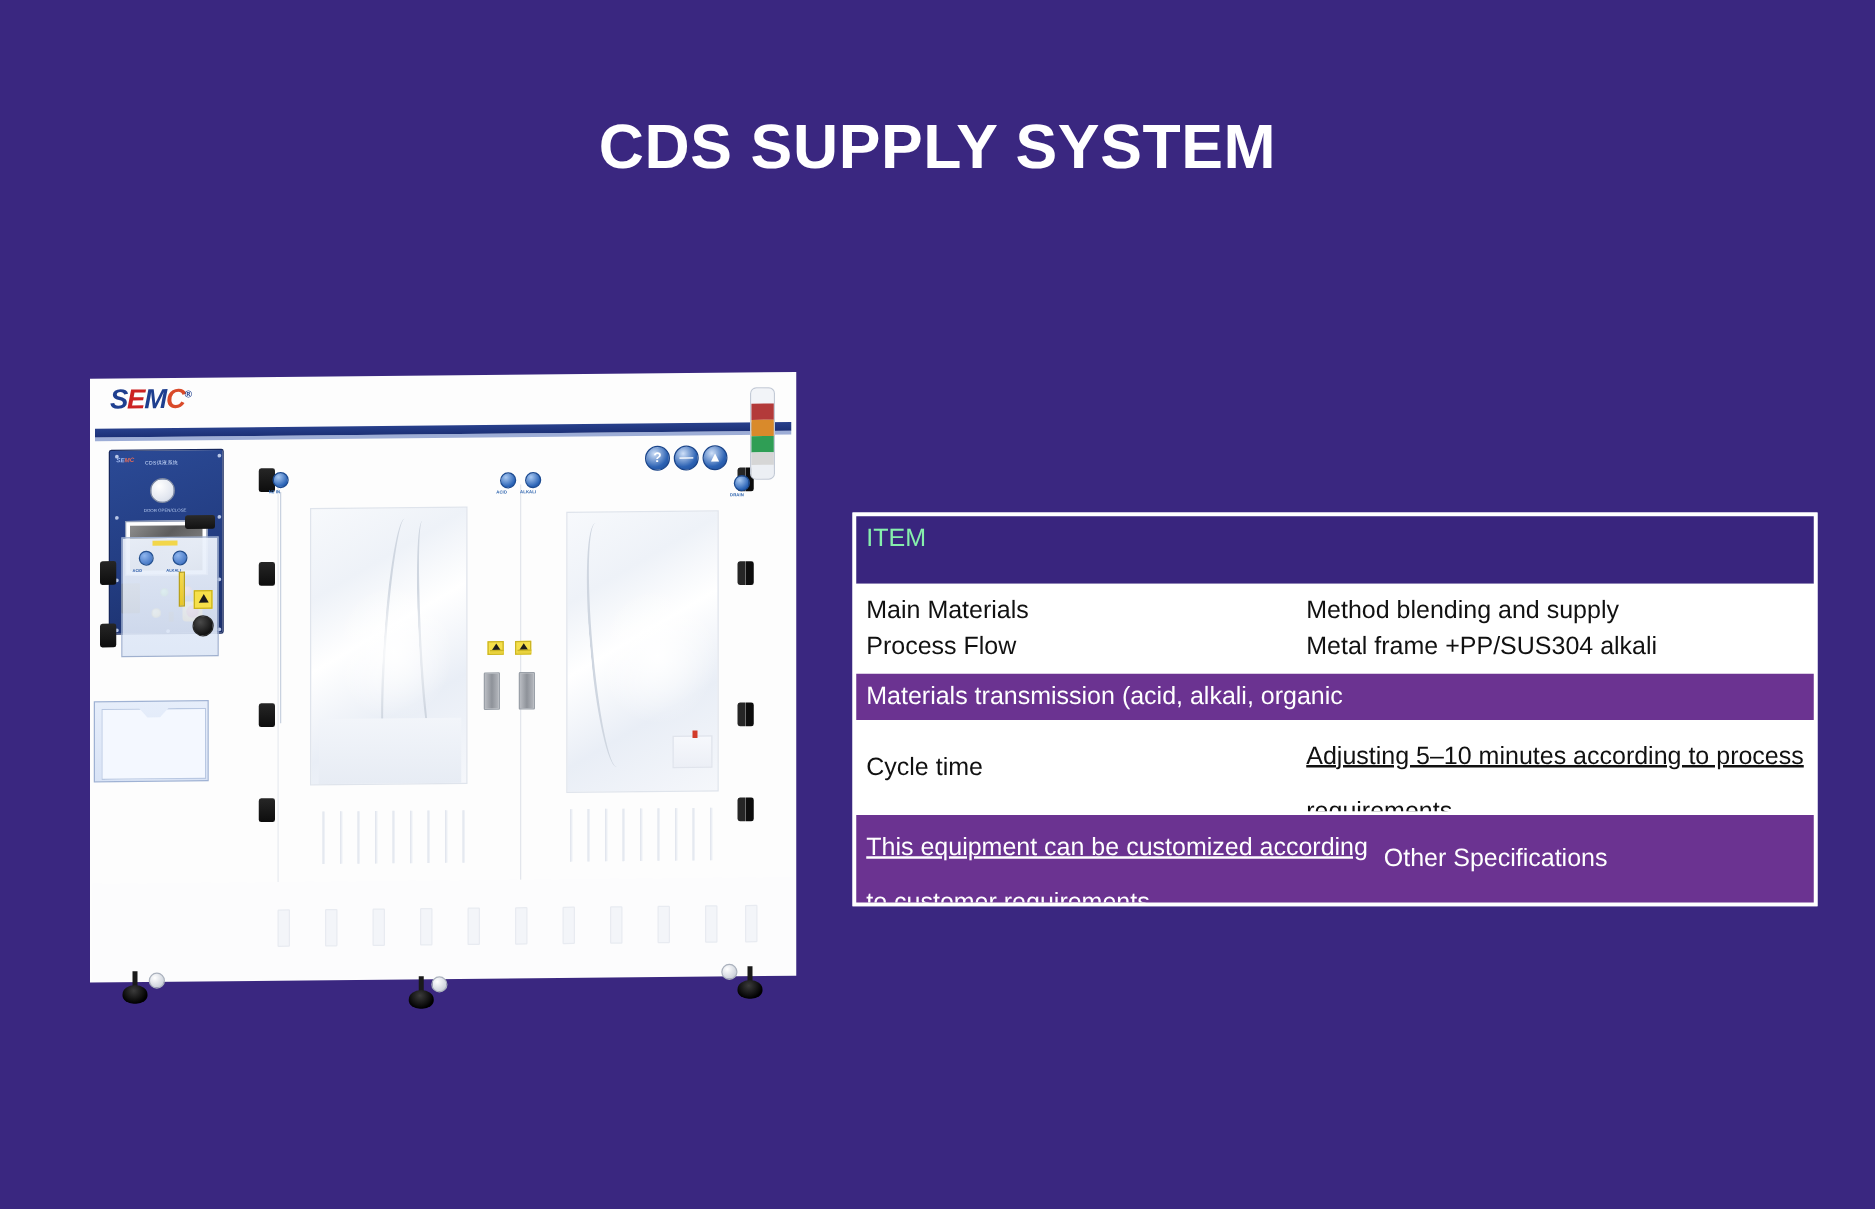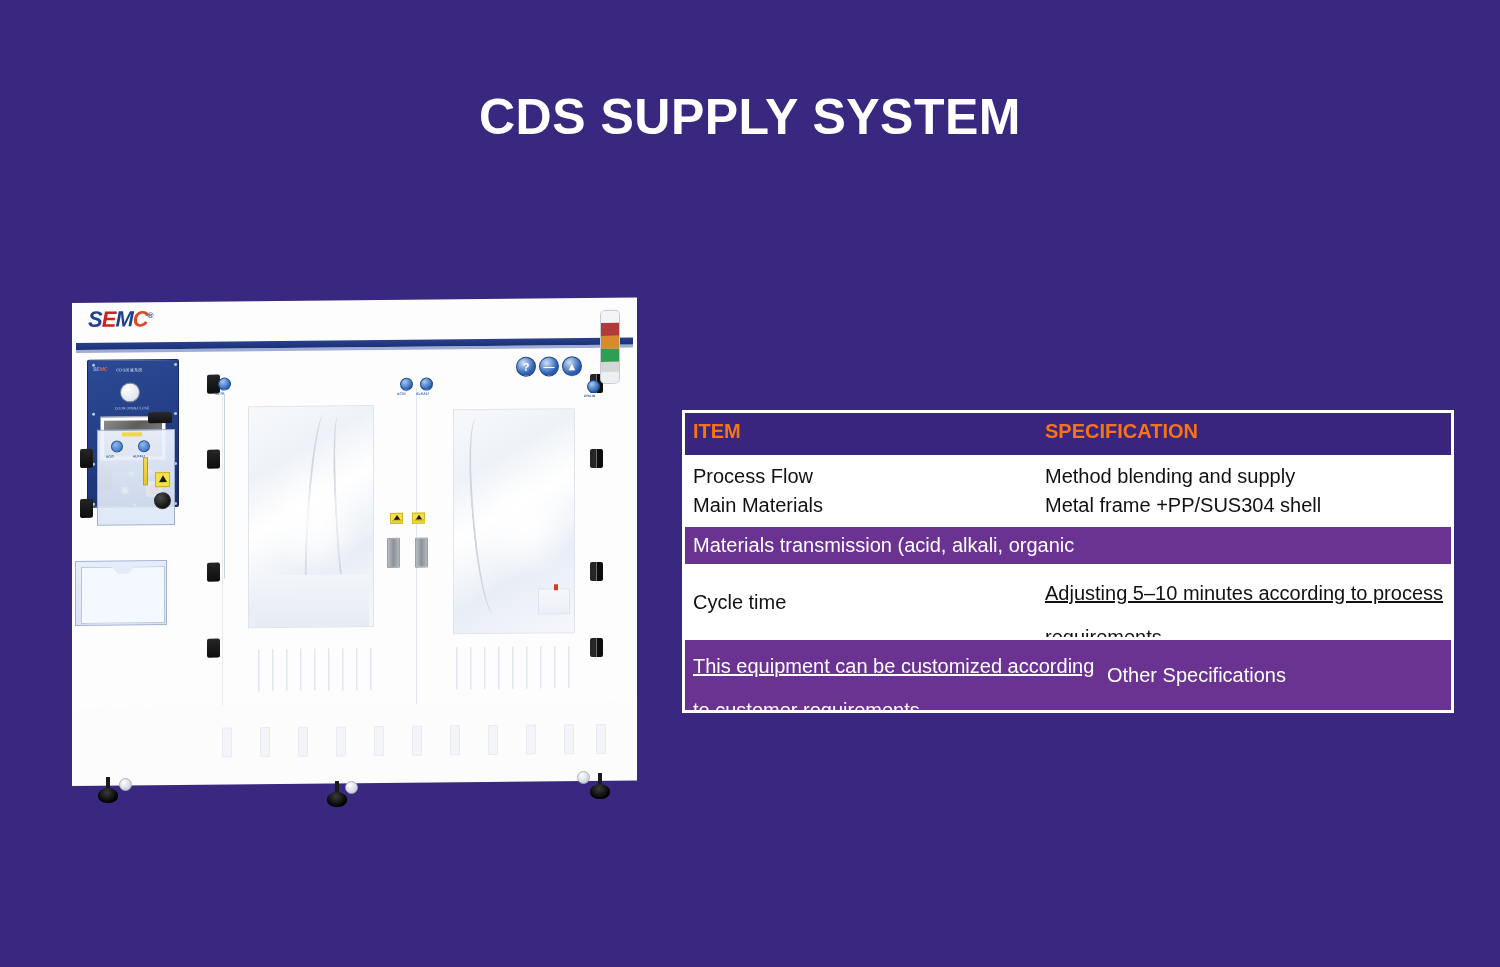--- a/index.html
+++ b/index.html
@@ -360,21 +360,21 @@
     padding: 4px 0 4px 8px;
     line-height: 29px;
     font-size: 20px;
     overflow: hidden;
     white-space: nowrap;
   }
   .scell.col1 { width: 352px; flex: 0 0 352px; }
   .scell.col2 { width: 414px; flex: 0 0 414px; }
 
   .srow.header { background: #39257e; }
-  .srow.header .scell { color: #f97316; padding-top: 2px; padding-bottom: 8px; line-height: 32px; font-weight: bold; }
+  .srow.header .scell { color: #86efac; padding-top: 2px; padding-bottom: 20px; line-height: 32px; }
 
   .srow.light { background: #ffffff; }
   .srow.light .scell { color: #111111; }
 
   .srow.purple { background: #6b3391; }
   .srow.purple .scell { color: #ffffff; }
 
   .srow.sep { height: 3px; background: #ffffff; width: 100%; }
 
   .scell.multi { white-space: normal; line-height: 44px; text-decoration: underline; }
@@ -564,32 +564,31 @@
   <div class="foot" style="position:absolute;left:518px;top:470px">
       <span class="stem"></span>
       <span class="pad"></span>
     </div>
 </div>
 
 <div class="spec-table">
 
   <div class="srow header">
     <div class="scell col1">ITEM</div>
-    <div class="scell col2">SPECIFICATION</div>
   </div>
   <div class="srow sep"></div>
 
   <div class="srow light">
     <div class="scell col1">
+      <div>Main Materials</div>
       <div>Process Flow</div>
-      <div>Main Materials</div>
     </div>
     <div class="scell col2">
       <div>Method blending and supply</div>
-      <div>Metal frame +PP/SUS304 shell</div>
+      <div>Metal frame +PP/SUS304 alkali</div>
     </div>
   </div>
   <div class="srow sep"></div>
 
   <div class="srow purple">
     <div class="scell col2 clip-wrap">Materials transmission (acid, alkali, organic</div>
   </div>
   <div class="srow sep"></div>
 
   <div class="srow light">

